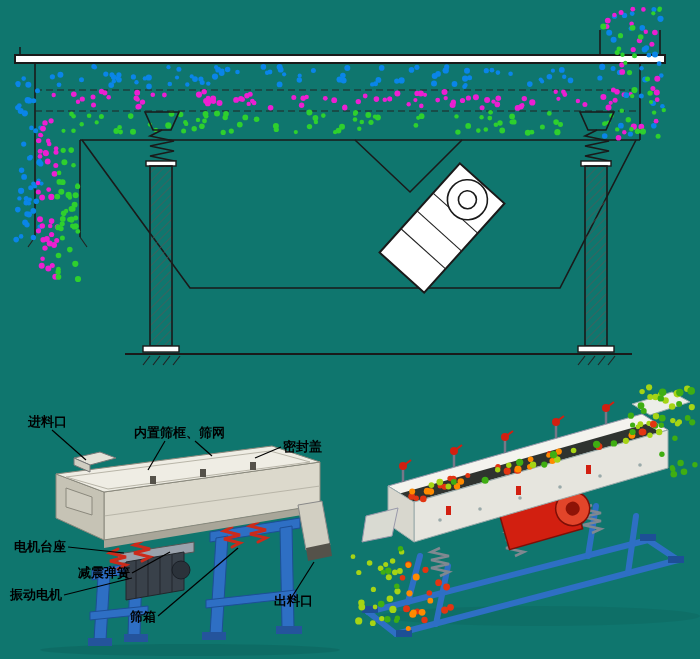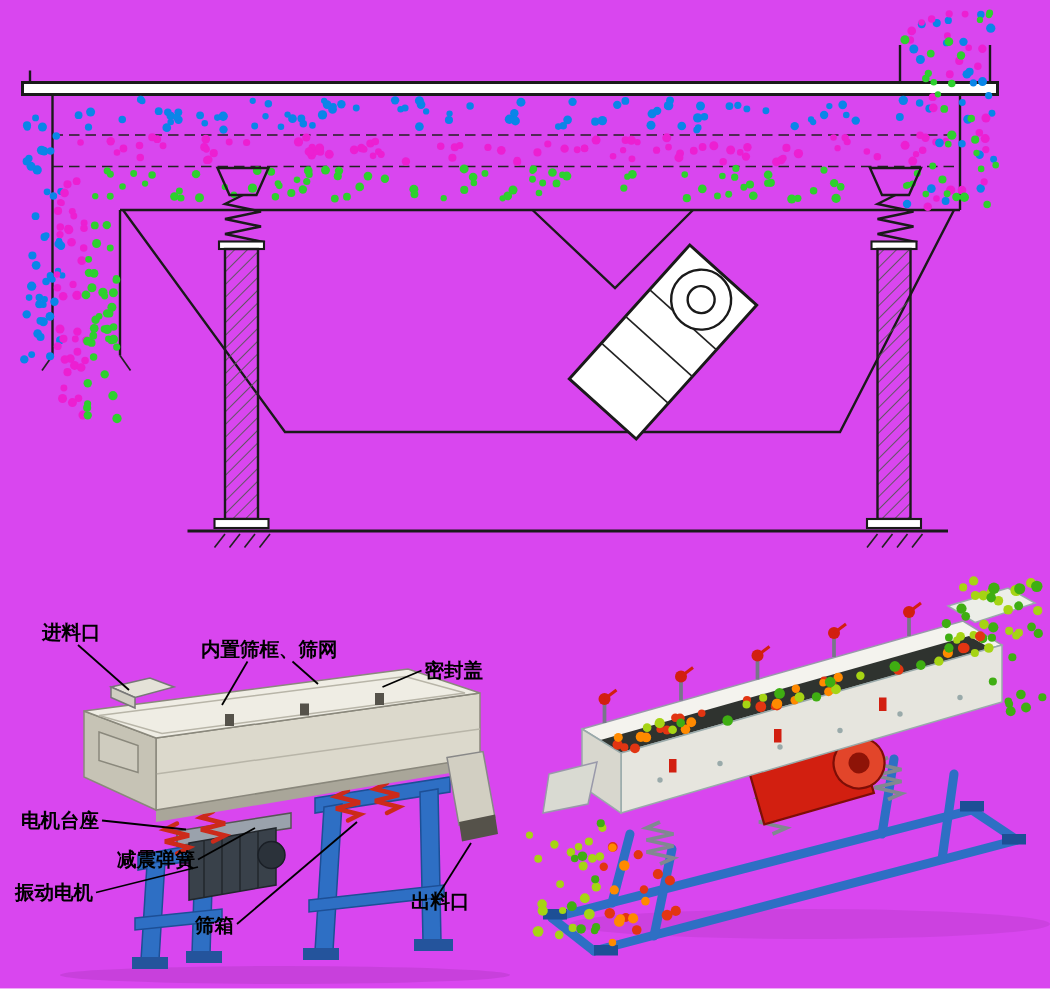--- a/index.html
+++ b/index.html
@@ -1,16 +1,16 @@
 <!DOCTYPE html>
 <html><head>
 <meta charset="utf-8">
 <style>
   html,body{margin:0;padding:0;background:#fff;}
-  .canvas{position:relative;width:700px;height:659px;background:#d946ef;overflow:hidden;}
+  .canvas{position:relative;width:700px;height:659px;background:#0f766e;overflow:hidden;}
   svg{display:block;}
   .lbl{font:bold 13px "Liberation Sans", sans-serif; fill:#000;}
   .ld{stroke:#000;stroke-width:1.2;fill:none;}
   .sk{stroke:#1a1a1a;fill:none;stroke-width:1.6;}
   .skthin{stroke:#222;fill:none;stroke-width:1.1;}
 </style>
 </head>
 <body>
 
 <div class="canvas">

